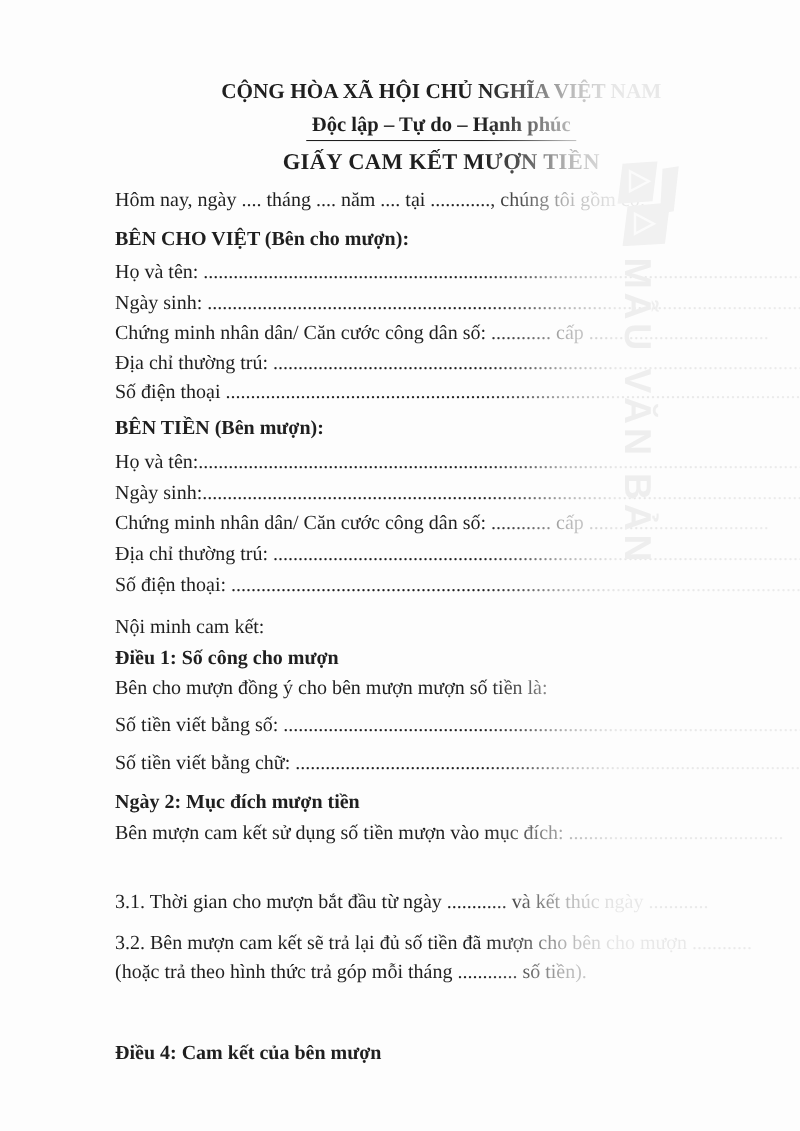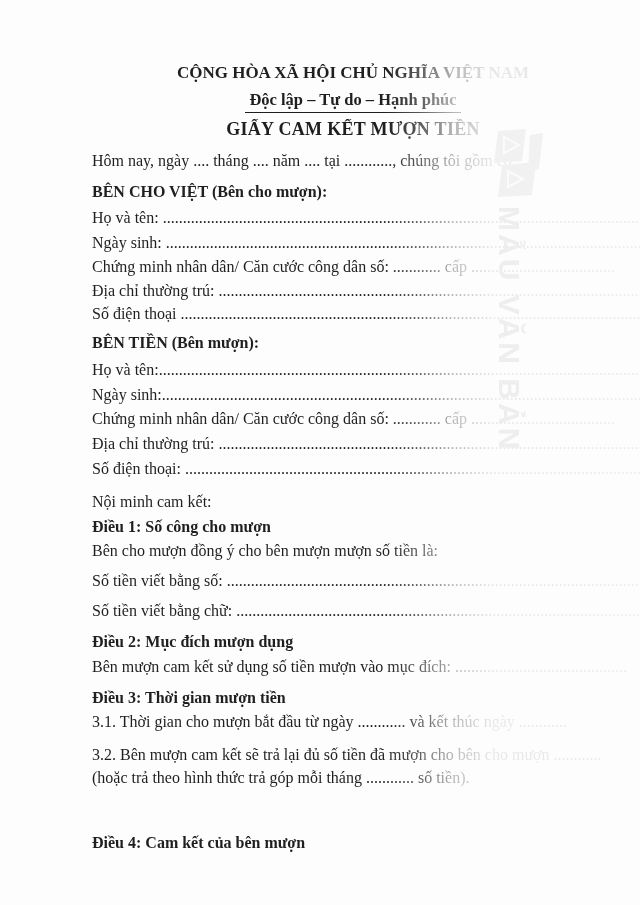--- a/index.html
+++ b/index.html
@@ -109,24 +109,23 @@
   <div class="ln" style="top:433px">Địa chỉ thường trú: ............................................................................................................................</div>
   <div class="ln" style="top:458px">Số điện thoại: .....................................................................................................................................</div>
 
   <div class="ln" style="top:491px">Nội minh cam kết:</div>
 
   <div class="ln b" style="top:516px">Điều 1: Số công cho mượn</div>
   <div class="ln" style="top:540px">Bên cho mượn đồng ý cho bên mượn mượn số tiền là:</div>
   <div class="ln" style="top:570px">Số tiền viết bằng số: ........................................................................................................................</div>
   <div class="ln" style="top:600px">Số tiền viết bằng chữ: ......................................................................................................................</div>
 
-  <div class="ln b" style="top:631px">Điều 2: Mục đích mượn dụng</div>
+  <div class="ln b" style="top:631px">Ngày 2: Mục đích mượn tiền</div>
   <div class="ln" style="top:656px">Bên mượn cam kết sử dụng số tiền mượn vào mục đích: ...........................................</div>
 
-  <div class="ln b" style="top:687px">Điều 3: Thời gian mượn tiền</div>
   <div class="ln" style="top:711px">3.1. Thời gian cho mượn bắt đầu từ ngày ............ và kết thúc ngày ............</div>
   <div class="ln" style="top:744px">3.2. Bên mượn cam kết sẽ trả lại đủ số tiền đã mượn cho bên cho mượn ............</div>
   <div class="ln" style="top:767px">(hoặc trả theo hình thức trả góp mỗi tháng ............ số tiền).</div>
 
   <div class="ln b" style="top:832px">Điều 4: Cam kết của bên mượn</div>
 
   <div class="fade-overlay"></div>
 
   <svg class="watermark-logo" viewBox="0 0 58 68" aria-hidden="true">
     <g fill="#f1f1f1">

